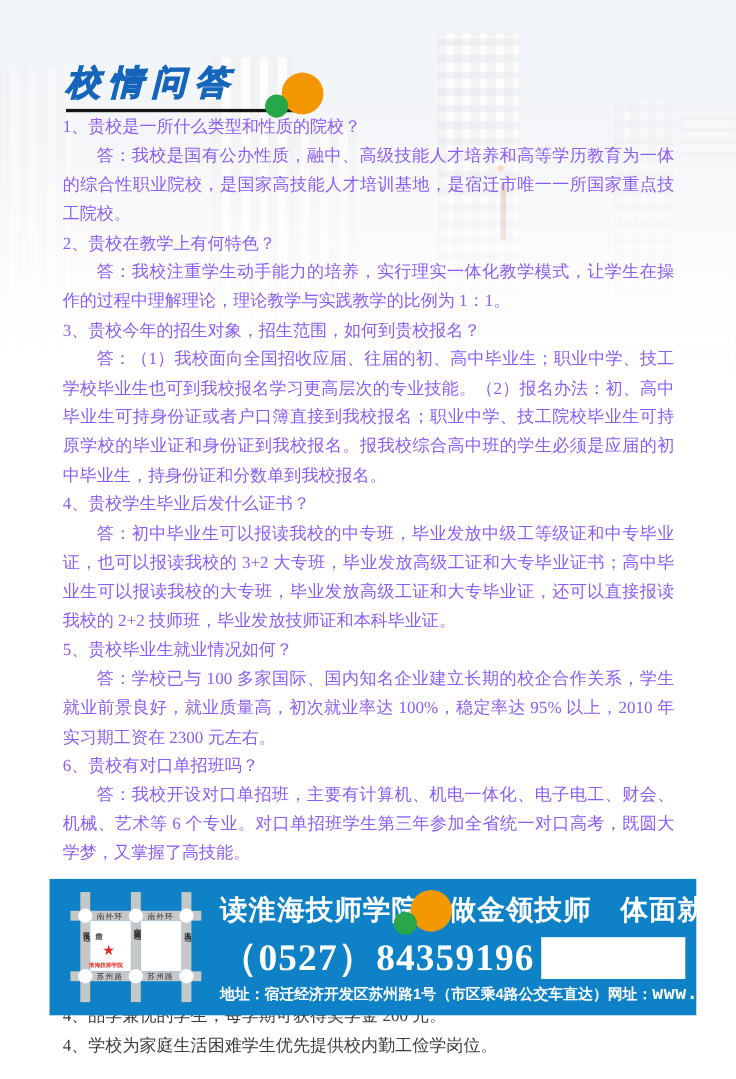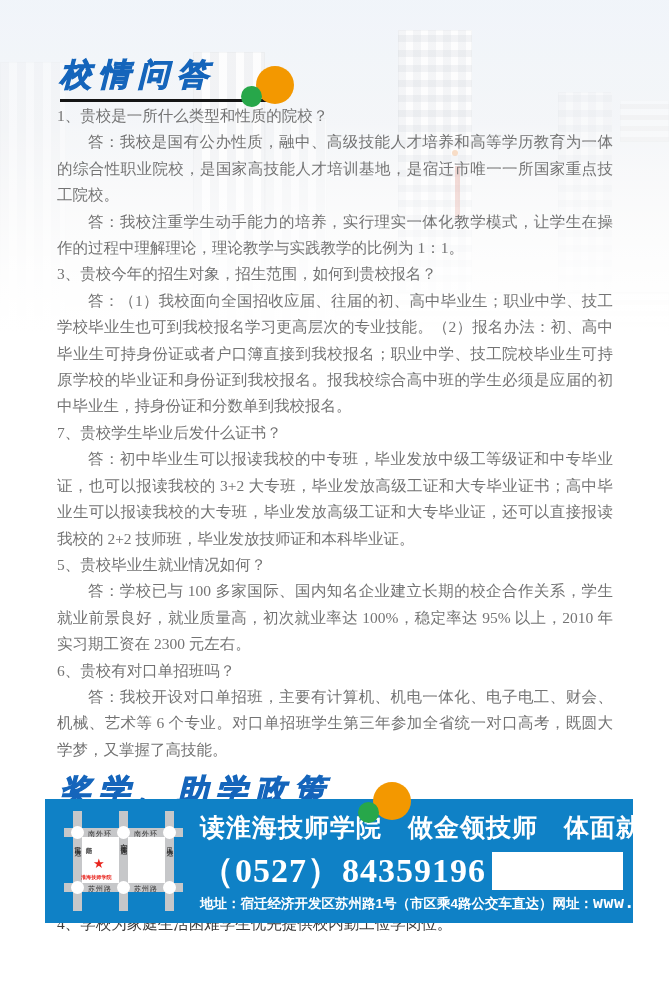--- a/index.html
+++ b/index.html
@@ -27,21 +27,21 @@
   .section-head{position:relative;display:inline-block;padding:0 58px 6px 0;
                 border-bottom:3px solid #151515;margin-left:3px;}
   .head-text{font-family:"Liberation Sans","DejaVu Sans",sans-serif;font-weight:900;
              font-size:31px;line-height:37px;letter-spacing:8px;color:#1565bb;font-style:italic;
              -webkit-text-stroke:1.2px #1565bb;}
   .dot-orange{position:absolute;right:-20px;bottom:-5px;width:38px;height:38px;
               border-radius:50%;background:#f39800;z-index:2;}
   .dot-green{position:absolute;right:12px;bottom:-8px;width:21px;height:21px;
              border-radius:50%;background:#27a74a;z-index:3;}
 
-  .qa{margin-top:1px;font-size:15.5px;line-height:26.4px;color:#737373;text-align:justify;}
+  .qa{margin-top:1px;font-size:15.5px;line-height:26.4px;color:#8b5cf6;text-align:justify;}
   .qa p{margin:0;}
   .qa p.a{text-indent:2em;}
 
   .sec2-head{margin-top:9px;}
   .items{margin-top:11px;font-size:15.5px;line-height:27px;color:#3d3d3d;}
   .items p{margin:0;}
 
   
   .banner{position:absolute;left:45px;top:799px;width:588px;height:124px;background:#0f81c6;}
   .banner-right{position:absolute;left:155px;top:12px;right:10px;color:#fff;}
@@ -102,28 +102,29 @@
         <span class="dot-green"></span>
       </div>
     </div>
 
     <div class="qa">
 
         <p class="q">1、贵校是一所什么类型和性质的院校？</p>
 
         <p class="a">答：我校是国有公办性质，融中、高级技能人才培养和高等学历教育为一体的综合性职业院校，是国家高技能人才培训基地，是宿迁市唯一一所国家重点技工院校。</p>
 
+        <p class="q">2、贵校在教学上有何特色？</p>
 
         <p class="a">答：我校注重学生动手能力的培养，实行理实一体化教学模式，让学生在操作的过程中理解理论，理论教学与实践教学的比例为 1：1。</p>
 
         <p class="q">3、贵校今年的招生对象，招生范围，如何到贵校报名？</p>
 
         <p class="a">答：（1）我校面向全国招收应届、往届的初、高中毕业生；职业中学、技工学校毕业生也可到我校报名学习更高层次的专业技能。（2）报名办法：初、高中毕业生可持身份证或者户口簿直接到我校报名；职业中学、技工院校毕业生可持原学校的毕业证和身份证到我校报名。报我校综合高中班的学生必须是应届的初中毕业生，持身份证和分数单到我校报名。</p>
 
-        <p class="q">7、贵校学生毕业后发什么证书？</p>
+        <p class="q">4、贵校学生毕业后发什么证书？</p>
 
         <p class="a">答：初中毕业生可以报读我校的中专班，毕业发放中级工等级证和中专毕业证，也可以报读我校的 3+2 大专班，毕业发放高级工证和大专毕业证书；高中毕业生可以报读我校的大专班，毕业发放高级工证和大专毕业证，还可以直接报读我校的 2+2 技师班，毕业发放技师证和本科毕业证。</p>
 
         <p class="q">5、贵校毕业生就业情况如何？</p>
 
         <p class="a">答：学校已与 100 多家国际、国内知名企业建立长期的校企合作关系，学生就业前景良好，就业质量高，初次就业率达 100%，稳定率达 95% 以上，2010 年实习期工资在 2300 元左右。</p>
 
         <p class="q">6、贵校有对口单招班吗？</p>
 
         <p class="a">答：我校开设对口单招班，主要有计算机、机电一体化、电子电工、财会、机械、艺术等 6 个专业。对口单招班学生第三年参加全省统一对口高考，既圆大学梦，又掌握了高技能。</p>

